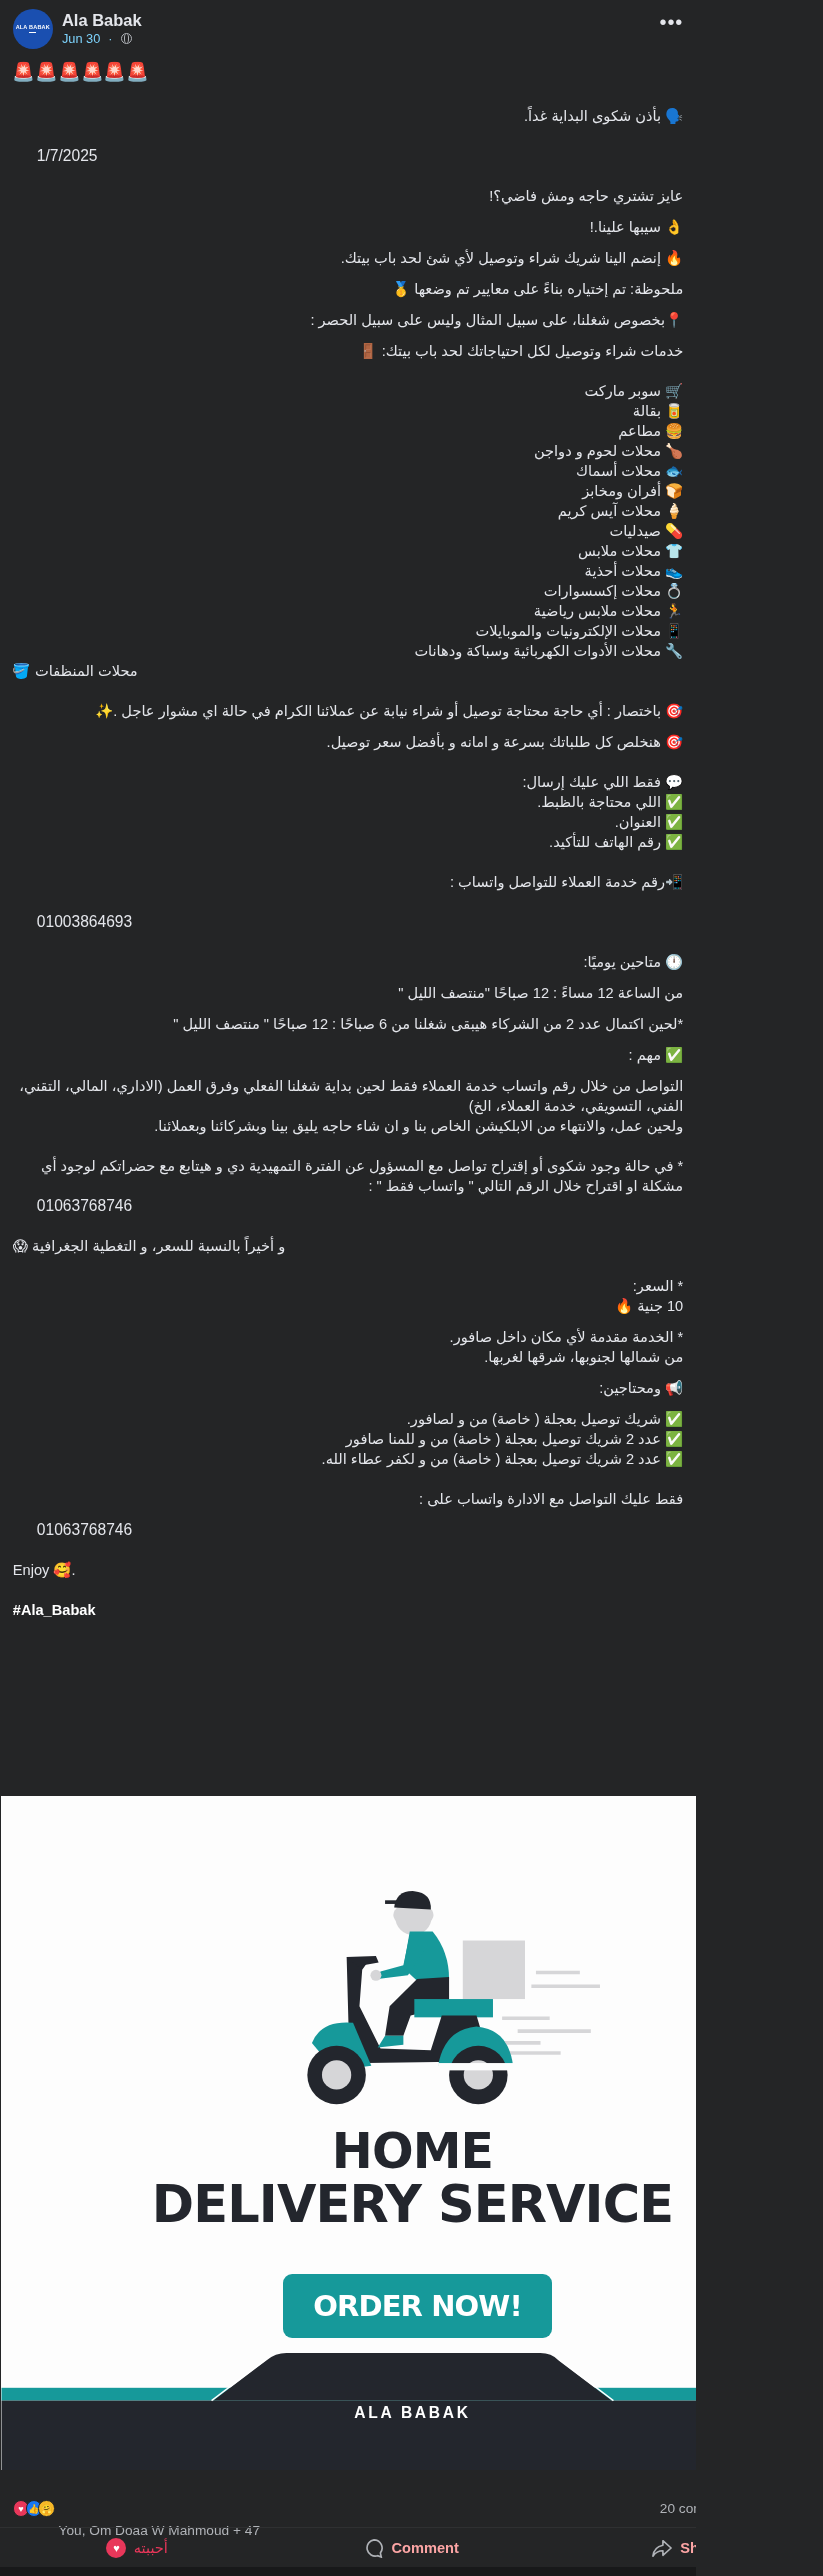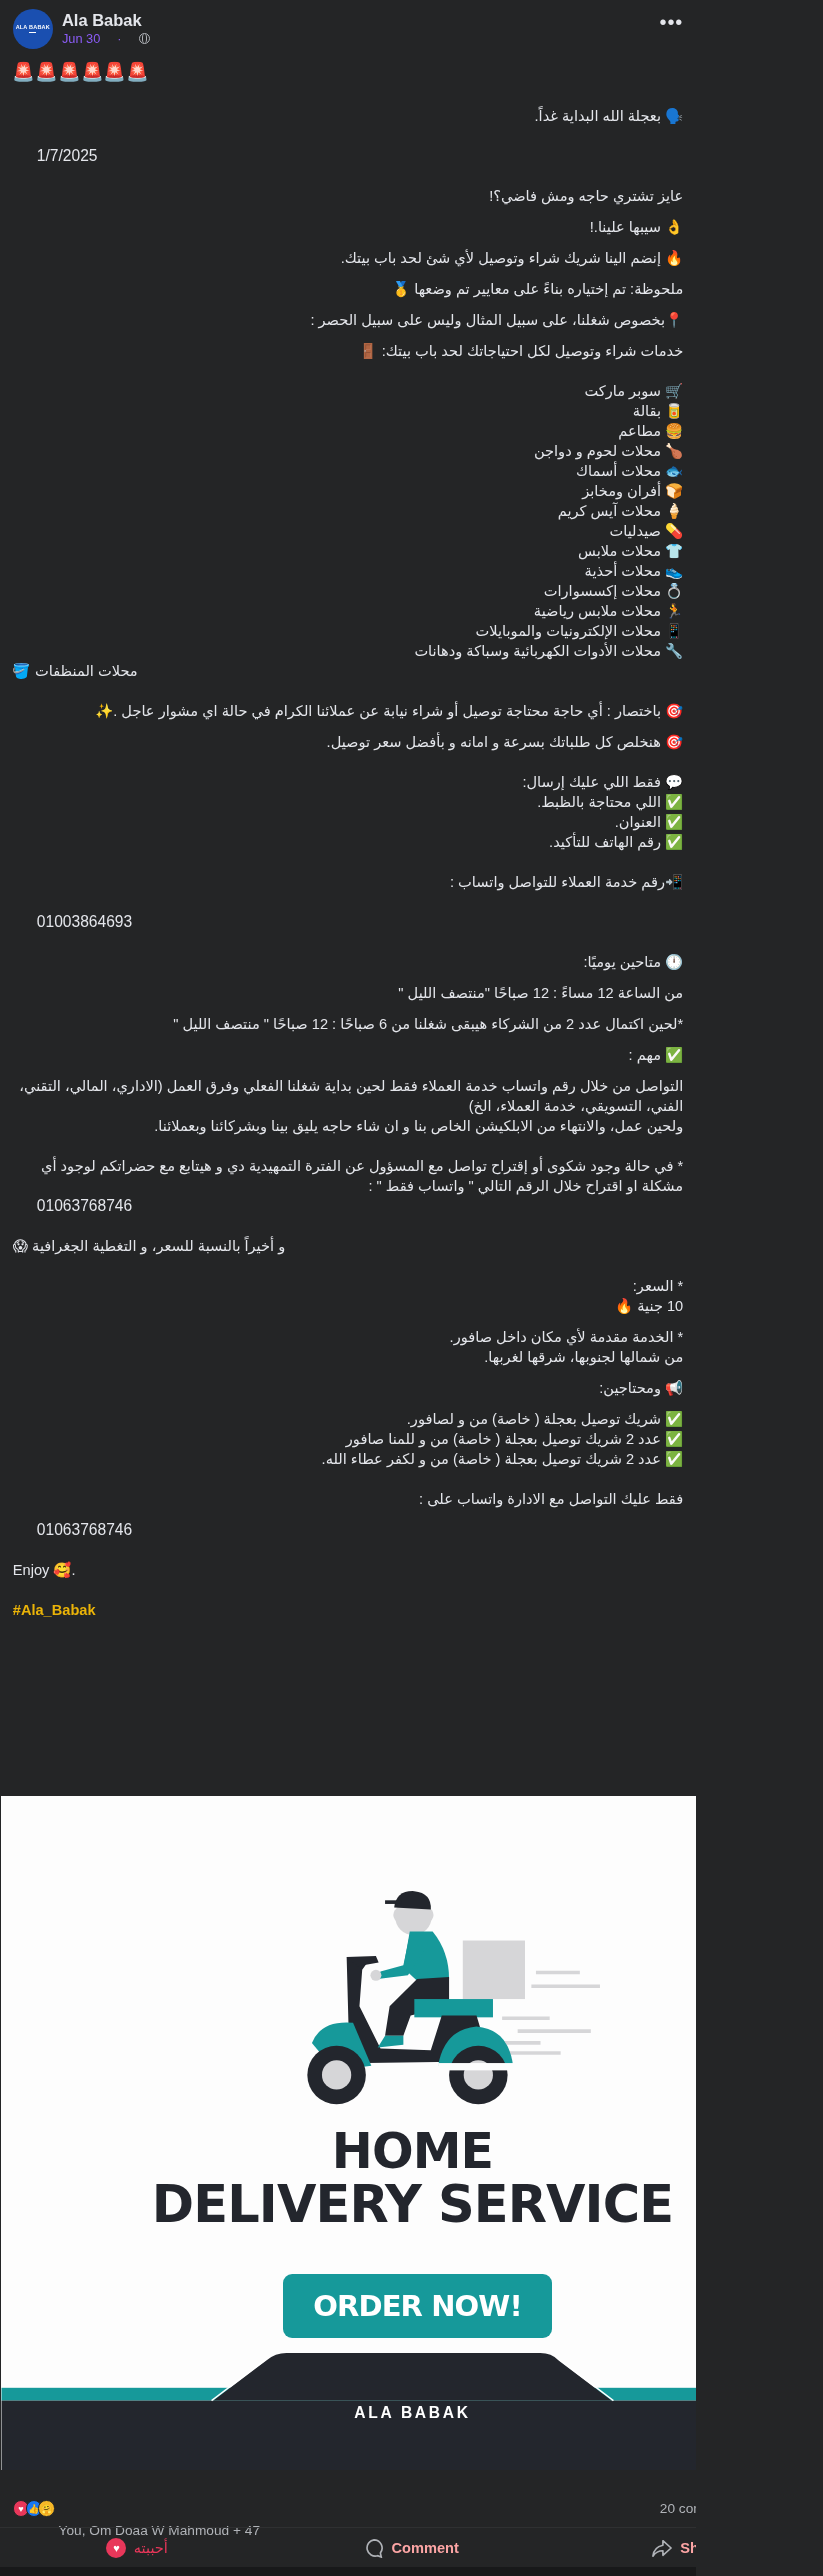--- a/index.html
+++ b/index.html
@@ -6,34 +6,34 @@
   html, body { width: 823px; background: #242526; }
   body { font-family: "Liberation Sans", "DejaVu Sans", sans-serif; color: #e4e6eb; }
   .post { width: 696px; height: 2576px; background: #242526; position: relative; overflow: hidden; }
 
   .header { position: relative; height: 57px; padding: 9.1px 12.8px; display: flex; align-items: center; }
   .avatar { width: 40px; height: 40px; border-radius: 50%; background: #1a4fb0; display: flex; align-items: center; justify-content: center; flex-direction: column; }
   .avatar span { font-size: 5.5px; font-weight: bold; color: #fff; letter-spacing: 0.2px; }
   .avatar i { display:block; width: 7.3px; height: 0.9px; background:#fff; margin-top:1.8px; }
   .head-text { margin-left: 9.1px; }
   .author { font-size: 16.5px; font-weight: bold; color: #e4e6eb; }
-  .meta { font-size: 12.8px; color: #8b5cf6; display: flex; align-items: center; gap: 17px; margin-top: 1.8px; }
+  .meta { font-size: 12.8px; color: #7dd3fc; display: flex; align-items: center; gap: 8px; margin-top: 1.8px; }
   .globe { width: 11px; height: 11px; border-radius: 50%; border: 1.4px solid #b0b3b8; display:inline-block; position: relative; }
   .globe::after { content:""; position:absolute; left:2.7px; top:0; width:2.7px; height:8.2px; border-left:0.9px solid #b0b3b8; border-right:0.9px solid #b0b3b8; border-radius:50%; }
   .more { position: absolute; right: 12.8px; top: 11px; font-size: 20px; color: #e4e6eb; letter-spacing: 0.9px; cursor: pointer; }
 
   .sirens { padding: 3.7px 12.8px 0; font-size: 18.3px; height: 29px; }
 
   .body { padding: 0 12.8px; font-size: 14.6px; line-height: 20px; }
   .rtl { direction: rtl; text-align: right; }
   .ltr { direction: ltr; text-align: left; }
   .gap { height: 20px; }
   .gap-s { height: 11px; }
   .num { font-size: 15.6px; padding-left: 24px; }
-  .hashtag { color: #eab308; font-weight: bold; cursor: pointer; }
+  .hashtag { color: #ffffff; font-weight: bold; cursor: pointer; }
 
   .image { position: absolute; left: 1px; top: 1796px; width: 823px; height: 674px; background: #fdfdfd; overflow: hidden; }
   .promo-title { position: absolute; left: 0; width: 823px; text-align: center; font-family: "DejaVu Sans", sans-serif; font-weight: bold; color: #23262d; letter-spacing: -0.9px; }
   .t1 { top: 327px; font-size: 49px; }
   .t2 { top: 379px; font-size: 51px; }
   .order-btn { position: absolute; left: 282px; top: 478px; width: 269px; height: 64px; background: #16999a; border-radius: 9.1px; color: #fff; font-family: "DejaVu Sans", sans-serif; font-weight: bold; font-size: 29px; display: flex; align-items: center; justify-content: center; letter-spacing: -0.9px; cursor: pointer; }
   .brand-label { position: absolute; left: 0; width: 823px; top: 608px; text-align: center; color: #fff; font-weight: bold; font-size: 15.6px; letter-spacing: 2.7px; }
 
   .footer-stats { position: absolute; left: 0; top: 2490px; width: 823px; height: 37px; display: flex; align-items: center; padding: 0 12.8px; font-size: 13.7px; color: #b0b3b8; }
   .reacts { display: flex; align-items: center; }
@@ -67,21 +67,21 @@
         <span class="globe"></span>
       </div>
     </div>
     <div class="more">•••</div>
   </div>
 
   <div class="sirens">🚨🚨🚨🚨🚨🚨</div>
 
   <div class="body">
     <div class="gap"></div>
-    <div class="rtl">🗣️ بعجلة الله البداية غداً.</div>
+    <div class="rtl">🗣️ بأذن شكوى البداية غداً.</div>
     <div class="gap"></div>
     <div class="ltr num" style="padding-left:24px">1/7/2025</div>
     <div class="gap"></div>
     <div class="rtl">عايز تشتري حاجه ومش فاضي؟!</div>
     <div class="gap-s"></div>
     <div class="rtl">👌 سيبها علينا.!</div>
     <div class="gap-s"></div>
     <div class="rtl">🔥 إنضم الينا شريك شراء وتوصيل لأي شئ لحد باب بيتك.</div>
     <div class="gap-s"></div>
     <div class="rtl">ملحوظة: تم إختياره بناءً على معايير تم وضعها 🥇</div>

